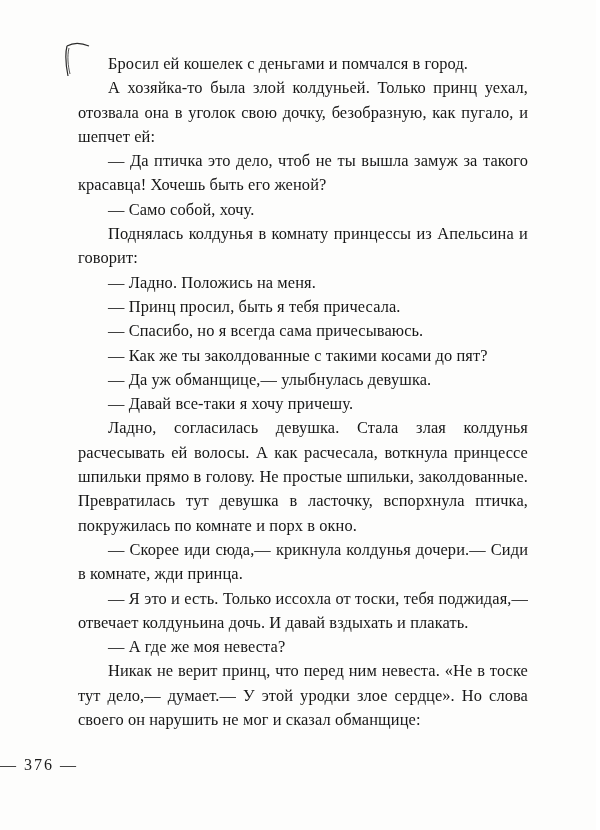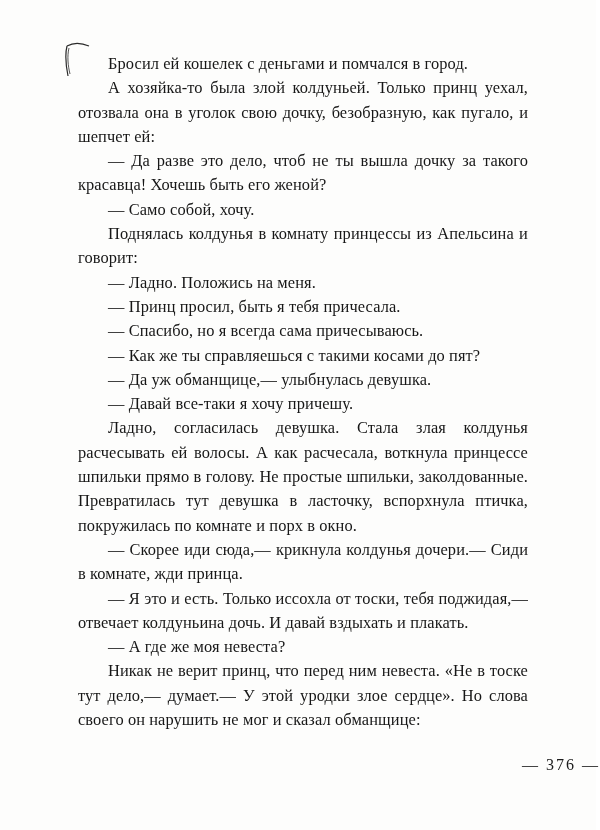--- a/index.html
+++ b/index.html
@@ -45,21 +45,21 @@
     left: 64px;
     top: 40px;
     width: 26px;
     height: 40px;
   }
   .page-number {
     position: absolute;
     left: 0;
     top: 756px;
     width: 600px;
-    text-align: right;
+    text-align: left;
     font-size: 16px;
     letter-spacing: 2px;
     color: #1c1c1c;
   }
   .pn-inner {
     display: inline-block;
   }
 </style>
 </head>
 <body>
@@ -70,27 +70,27 @@
     <svg width="26" height="40" viewBox="0 0 26 40" xmlns="http://www.w3.org/2000/svg">
       <path d="M3 6 C10 2, 18 3, 25 6" stroke="#2a2a2a" stroke-width="1.2" fill="none"></path>
       <path d="M3 6 C1 14, 2 26, 4 36" stroke="#2a2a2a" stroke-width="1.2" fill="none"></path>
       <path d="M5 8 C3 16, 4 26, 6 34" stroke="#2a2a2a" stroke-width="0.8" fill="none"></path>
     </svg>
   </div>
 
   <div class="text-block">
     <p class="para">Бросил ей кошелек с деньгами и помчался в город.</p>
     <p class="para">А хозяйка-то была злой колдуньей. Только принц уехал, отозвала она в уголок свою дочку, безобразную, как пугало, и шепчет ей:</p>
-    <p class="para">— Да разве это дело, чтоб не ты вышла дочку за такого красавца! Хочешь быть его женой?</p>
+    <p class="para">— Да птичка это дело, чтоб не ты вышла замуж за такого красавца! Хочешь быть его женой?</p>
     <p class="para">— Само собой, хочу.</p>
     <p class="para">Поднялась колдунья в комнату принцессы из Апельсина и говорит:</p>
     <p class="para">— Ладно. Положись на меня.</p>
     <p class="para">— Принц просил, быть я тебя причесала.</p>
     <p class="para">— Спасибо, но я всегда сама причесываюсь.</p>
-    <p class="para">— Как же ты справляешься с такими косами до пят?</p>
+    <p class="para">— Как же ты заколдованные с такими косами до пят?</p>
     <p class="para">— Да уж обманщице,— улыбнулась девушка.</p>
     <p class="para">— Давай все-таки я хочу причешу.</p>
     <p class="para">Ладно, согласилась девушка. Стала злая колдунья расчесывать ей волосы. А как расчесала, воткнула принцессе шпильки прямо в голову. Не простые шпильки, заколдованные. Превратилась тут девушка в ласточку, вспорхнула птичка, покружилась по комнате и порх в окно.</p>
     <p class="para">— Скорее иди сюда,— крикнула колдунья дочери.— Сиди в комнате, жди принца.</p>
     <p class="para">— Я это и есть. Только иссохла от тоски, тебя поджидая,— отвечает колдуньина дочь. И давай вздыхать и плакать.</p>
     <p class="para">— А где же моя невеста?</p>
     <p class="para">Никак не верит принц, что перед ним невеста. «Не в тоске тут дело,— думает.— У этой уродки злое сердце». Но слова своего он нарушить не мог и сказал обманщице:</p>
   </div>
 
   <div class="page-number">

